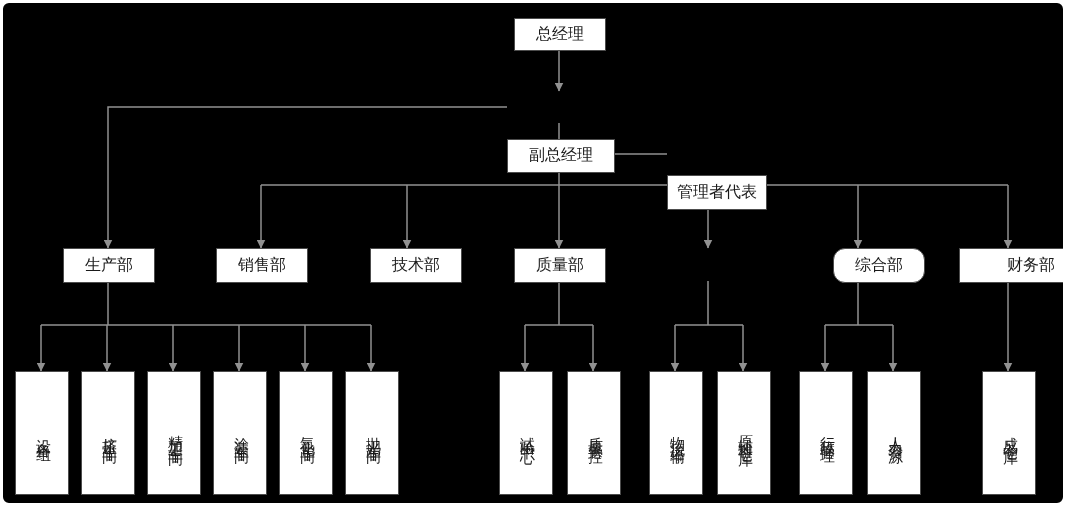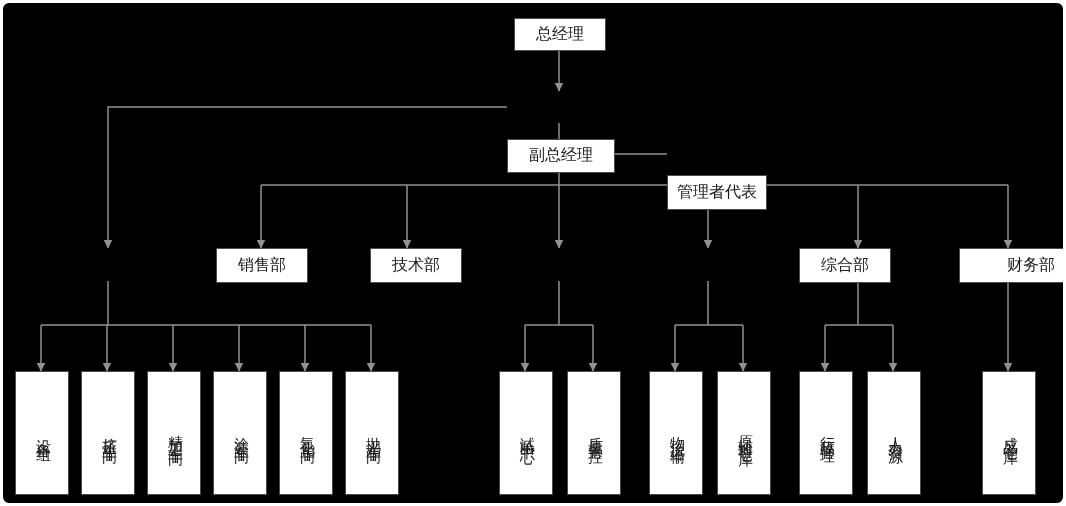--- a/index.html
+++ b/index.html
@@ -82,23 +82,25 @@
       <path class="wire" marker-end="url(#arr)" d="M822,322 V368"></path>
       <path class="wire" marker-end="url(#arr)" d="M890,322 V368"></path>
       <path class="wire" marker-end="url(#arr)" d="M1005,278 V368"></path>
     </g>
   </svg>
 
   <div class="node" style="left:511px;top:15px;width:90px;height:31px;">总经理</div>
   <div class="node" style="left:504px;top:88px;width:106px;height:32px;margin-top:48px;">副总经理</div>
   <div class="node" style="left:664px;top:128px;width:98px;height:33px;margin-top:44px;">管理者代表</div>
 
+  <div class="node" style="left:60px;top:245px;width:90px;height:33px;">生产部</div>
   <div class="node" style="left:213px;top:245px;width:90px;height:33px;text-align:right;">销售部</div>
   <div class="node" style="left:367px;top:245px;width:90px;height:33px;">技术部</div>
-  <div class="node" style="left:796px;top:245px;width:90px;height:33px;">综合部</div>
+  <div class="node" style="left:511px;top:245px;width:90px;height:33px;">质量部</div>
+  <div class="node" style="left:830px;top:245px;width:90px;height:33px;border-radius:12px;">综合部</div>
   <div class="node" style="left:956px;top:245px;width:90px;height:33px;padding-left:26px;">财务部</div>
 
   <div class="node v" style="left:12px;top:368px;width:52px;height:122px;">设备组</div>
   <div class="node v" style="left:78px;top:368px;width:52px;height:122px;">挤压车间</div>
   <div class="node v" style="left:144px;top:368px;width:52px;height:122px;">精加工车间</div>
   <div class="node v" style="left:210px;top:368px;width:52px;height:122px;">涂装车间</div>
   <div class="node v" style="left:276px;top:368px;width:52px;height:122px;">氧化车间</div>
   <div class="node v" style="left:342px;top:368px;width:52px;height:122px;">抛光车间</div>
 
   <div class="node v" style="left:496px;top:368px;width:52px;height:122px;">试验中心</div>

